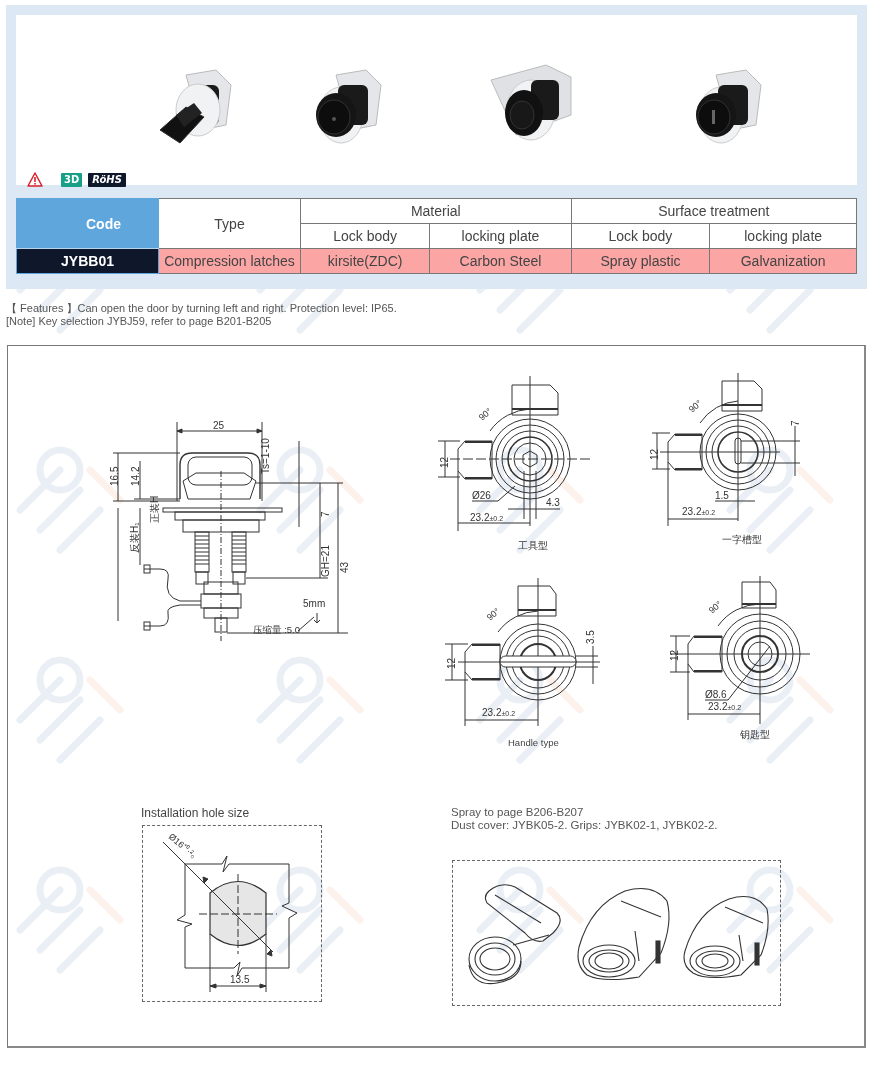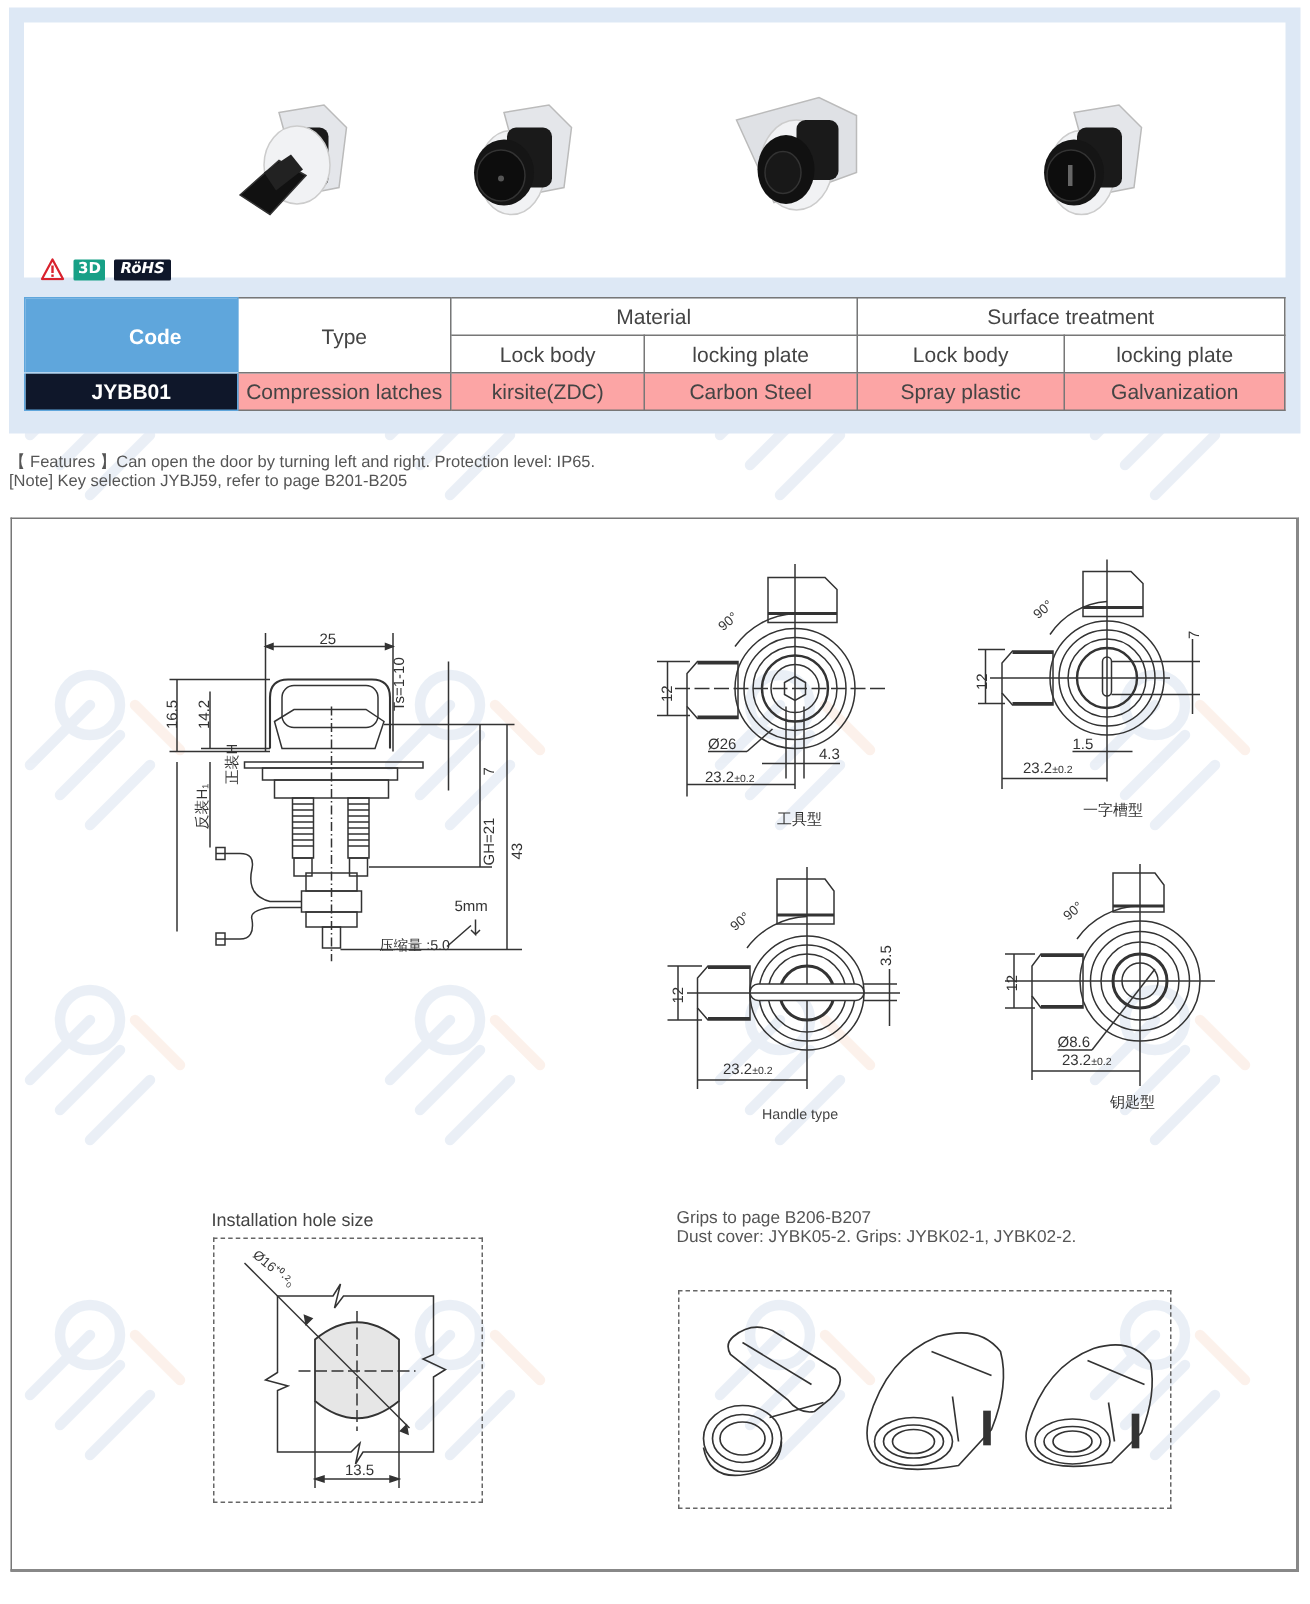--- a/index.html
+++ b/index.html
@@ -10,21 +10,21 @@
 
   .top-panel {
     position: absolute; left: 6px; top: 5px; width: 861px; height: 284px;
     background: #dde8f5; z-index: 1;
   }
   .photo-area {
     position: absolute; left: 10px; top: 10px; width: 841px; height: 170px; background: #fff;
   }
   .product { position: absolute; top: 40px; width: 100px; height: 100px; }
   .badges { position: absolute; left: 11px; top: 157px; display: flex; gap: 6px; align-items: center; }
-  .badge-3d { background: #17a086; color: #fff; font-size: 10px; font-weight: bold; padding: 1px 3px; border-radius: 1px; line-height: 12px; }
+  .badge-3d { background: #17a086; color: #fff; font-size: 10px; font-weight: bold; padding: 1px 3px; border-radius: 1px; line-height: 12px; margin-left: 12px; }
   .badge-rohs { background: #0f172a; color: #fff; font-size: 10px; font-weight: bold; font-style: italic; padding: 1px 4px; border-radius: 1px; line-height: 12px; }
 
   table.spec {
     position: absolute; left: 10px; top: 193px; width: 841px; border-collapse: collapse;
     font-family: "Liberation Sans", sans-serif; font-size: 14px; color: #444;
   }
   table.spec td, table.spec th {
     border: 1px solid #777; text-align: center; font-weight: normal; height: 25px; padding: 0;
   }
   table.spec .hdr-code { background: #5fa6dc; color: #fff; font-weight: bold; border-color: #5fa6dc; border-bottom: 1px solid #b5d4ee; width: 142px; padding-left: 32px; }
@@ -346,21 +346,21 @@
       <text x="24" y="14" font-size="9" fill="#333" stroke="none" transform="rotate(40 28 14)">Ø16⁺⁰·²₀</text>
       <line x1="67" y1="108" x2="67" y2="166"></line>
         <line x1="123" y1="108" x2="123" y2="166"></line>
       <line x1="67" y1="160" x2="123" y2="160"></line>
       <path d="M67 160 l6 -2 v4 z M123 160 l-6 -2 v4 z" fill="#333"></path>
       <text x="87" y="157" font-size="10" fill="#333" stroke="none">13.5</text>
     </svg>
   </div>
 
   <div class="note">
-    <div>Grips to page B206-B207</div>
+    <div>Spray to page B206-B207</div>
     <div>Dust cover: JYBK05-2. Grips: JYBK02-1, JYBK02-2.</div>
   </div>
   <div class="dash-box" style="left:444px; top:514px; width:329px; height:146px;">
     <svg width="329" height="146" viewBox="0 0 329 146" stroke="#333" fill="none" stroke-width="1.1">
 
       <g>
         <path d="M36 30 Q48 20 62 26 L104 52 Q112 60 100 72 L90 80 Q80 82 72 72 L34 42 Q30 35 36 30 Z"></path>
         <path d="M42 34 L88 62"></path>
         <ellipse cx="42" cy="98" rx="26" ry="22"></ellipse>
         <ellipse cx="42" cy="98" rx="20" ry="16"></ellipse>

